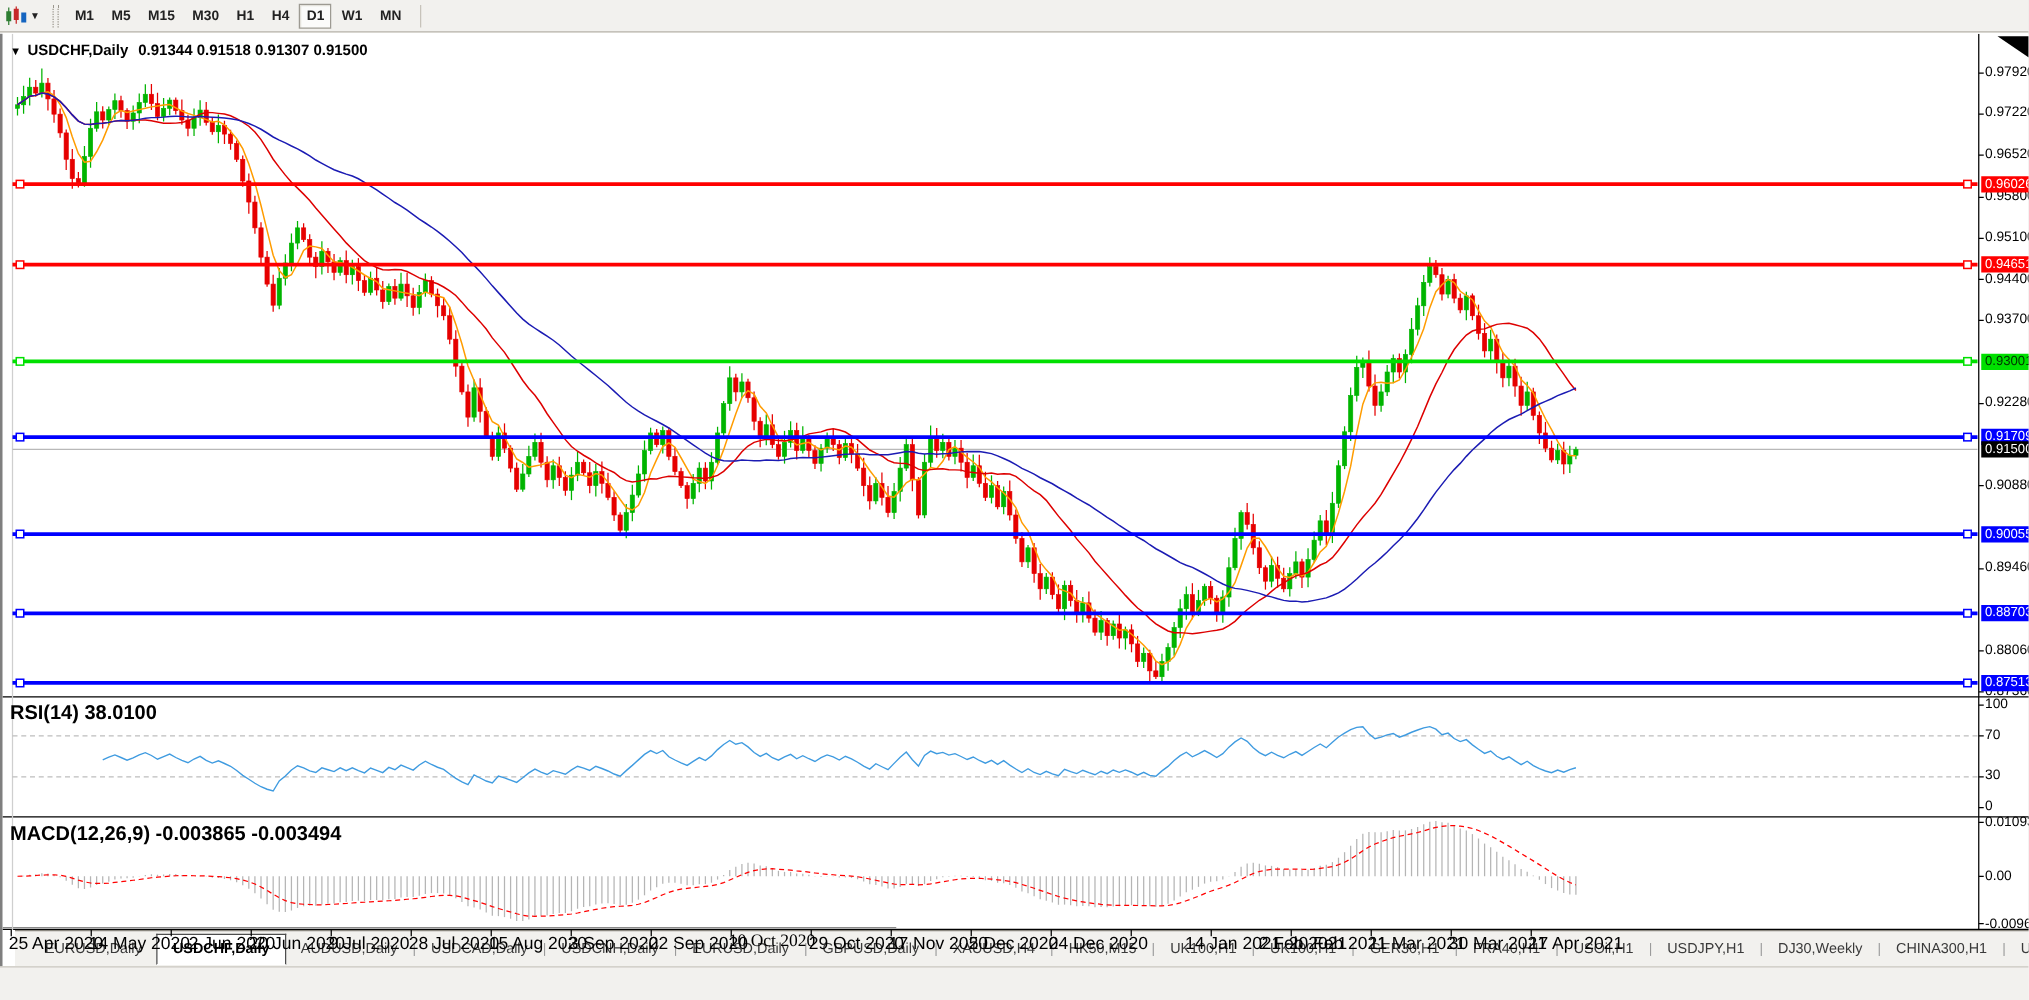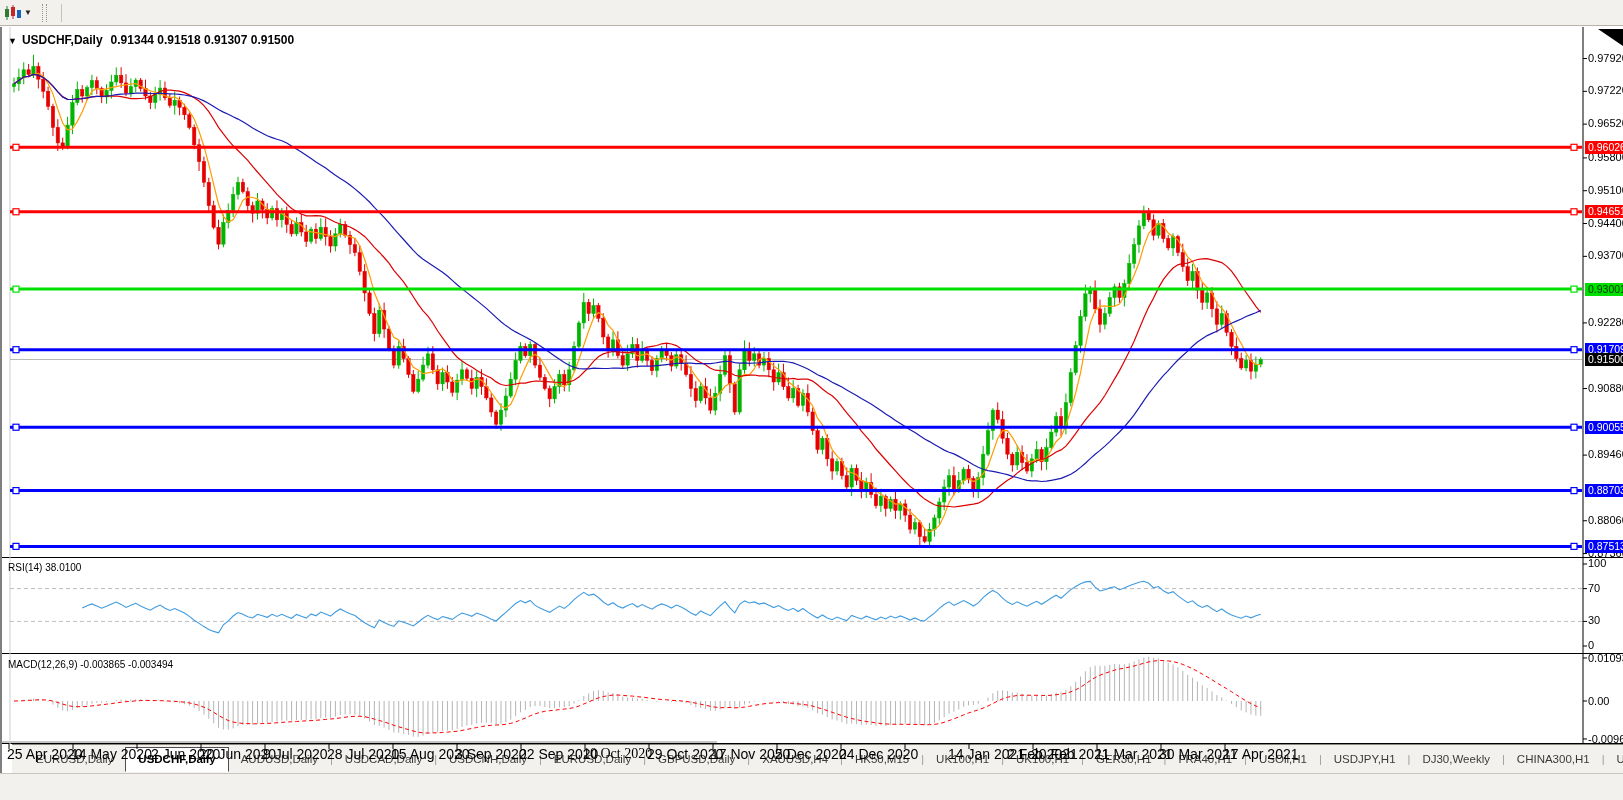--- a/index.html
+++ b/index.html
@@ -16,21 +16,21 @@
   .tf-btn{min-width:24px;height:20px;padding:0 5px;margin:0 1px;font-size:11px;font-weight:700;color:#222;
           display:flex;align-items:center;justify-content:center;border:1px solid transparent;cursor:default;}
   .tf-btn.active{background:#fbfbfa;border:1px solid #9d9a92;box-shadow:inset 1px 1px 0 #e4e2dc;}
   .tb-sep{width:1px;height:18px;background:#c7c3ba;margin:0 8px;}
   
   .chart-window{position:absolute;left:0;top:27px;width:1623px;height:773px;background:#fff;
                 border-left:2px solid #7f7f7f;}
   .chart-title{position:absolute;left:6px;top:6px;font-size:12px;font-weight:700;color:#000;z-index:30;}
   .chart-title .caret{font-size:9px;margin-right:5px;}
   .chart-title .vals{font-weight:700;margin-left:8px;}
-  .pane-label{position:absolute;left:6px;font-size:10px;font-weight:400;color:#000;z-index:30;}
+  .pane-label{position:absolute;left:6px;font-size:16px;font-weight:700;color:#000;z-index:30;}
   .axis-label{position:absolute;left:1586px;font-size:11px;color:#000;white-space:nowrap;z-index:5;}
   .date-label{position:absolute;font-size:14px;color:#000;white-space:nowrap;top:719px;z-index:5;}
   .tag{position:absolute;left:1583px;width:40px;height:13px;line-height:13px;font-size:10.5px;
        padding-left:3px;color:#fff;z-index:20;white-space:nowrap;}
   .scroll-marker{position:absolute;right:0;top:2px;width:0;height:0;z-index:40;
        border-top:17px solid #000;border-left:25px solid transparent;}
   
   .tabbar{position:absolute;left:12px;top:744px;width:1623px;height:29px;background:#f2f1ee;
           border-top:1px solid #8a877f;display:flex;align-items:center;padding-left:12px;overflow:hidden;}
   .tab{height:22px;line-height:22px;padding:0 12px;font-size:11.5px;color:#3a3a3a;white-space:nowrap;cursor:default;}
@@ -51,20 +51,31 @@
       <svg width="18" height="16">
         <rect x="1" y="4" width="4" height="8" fill="#2e7d32"></rect>
         <line x1="3" y1="1" x2="3" y2="15" stroke="#2e7d32"></line>
         <rect x="7" y="2" width="4" height="9" fill="#c62828"></rect>
         <line x1="9" y1="0" x2="9" y2="14" stroke="#c62828"></line>
         <rect x="13" y="5" width="4" height="8" fill="#1565c0"></rect>
       </svg>
     </div>
     <span class="tb-caret">▼</span>
     <div class="tb-grip"></div>
+    <div id="tf-buttons" style="display:flex;">
+        <div class="tf-btn">M1</div>
+        <div class="tf-btn">M5</div>
+        <div class="tf-btn">M15</div>
+        <div class="tf-btn">M30</div>
+        <div class="tf-btn">H1</div>
+        <div class="tf-btn">H4</div>
+        <div class="tf-btn active">D1</div>
+        <div class="tf-btn">W1</div>
+        <div class="tf-btn">MN</div>
+      </div>
     <div class="tb-sep"></div>
   </div>
 
   <div class="chart-window">
     <div class="chart-title">
       <span class="caret">▼</span><span>USDCHF,Daily</span><span class="vals">0.91344 0.91518 0.91307 0.91500</span>
     </div>
     <div class="pane-label" style="top:535px;">RSI(14) 38.0100</div>
     <div class="pane-label" style="top:632px;">MACD(12,26,9) -0.003865 -0.003494</div>
     <div class="scroll-marker"></div>

